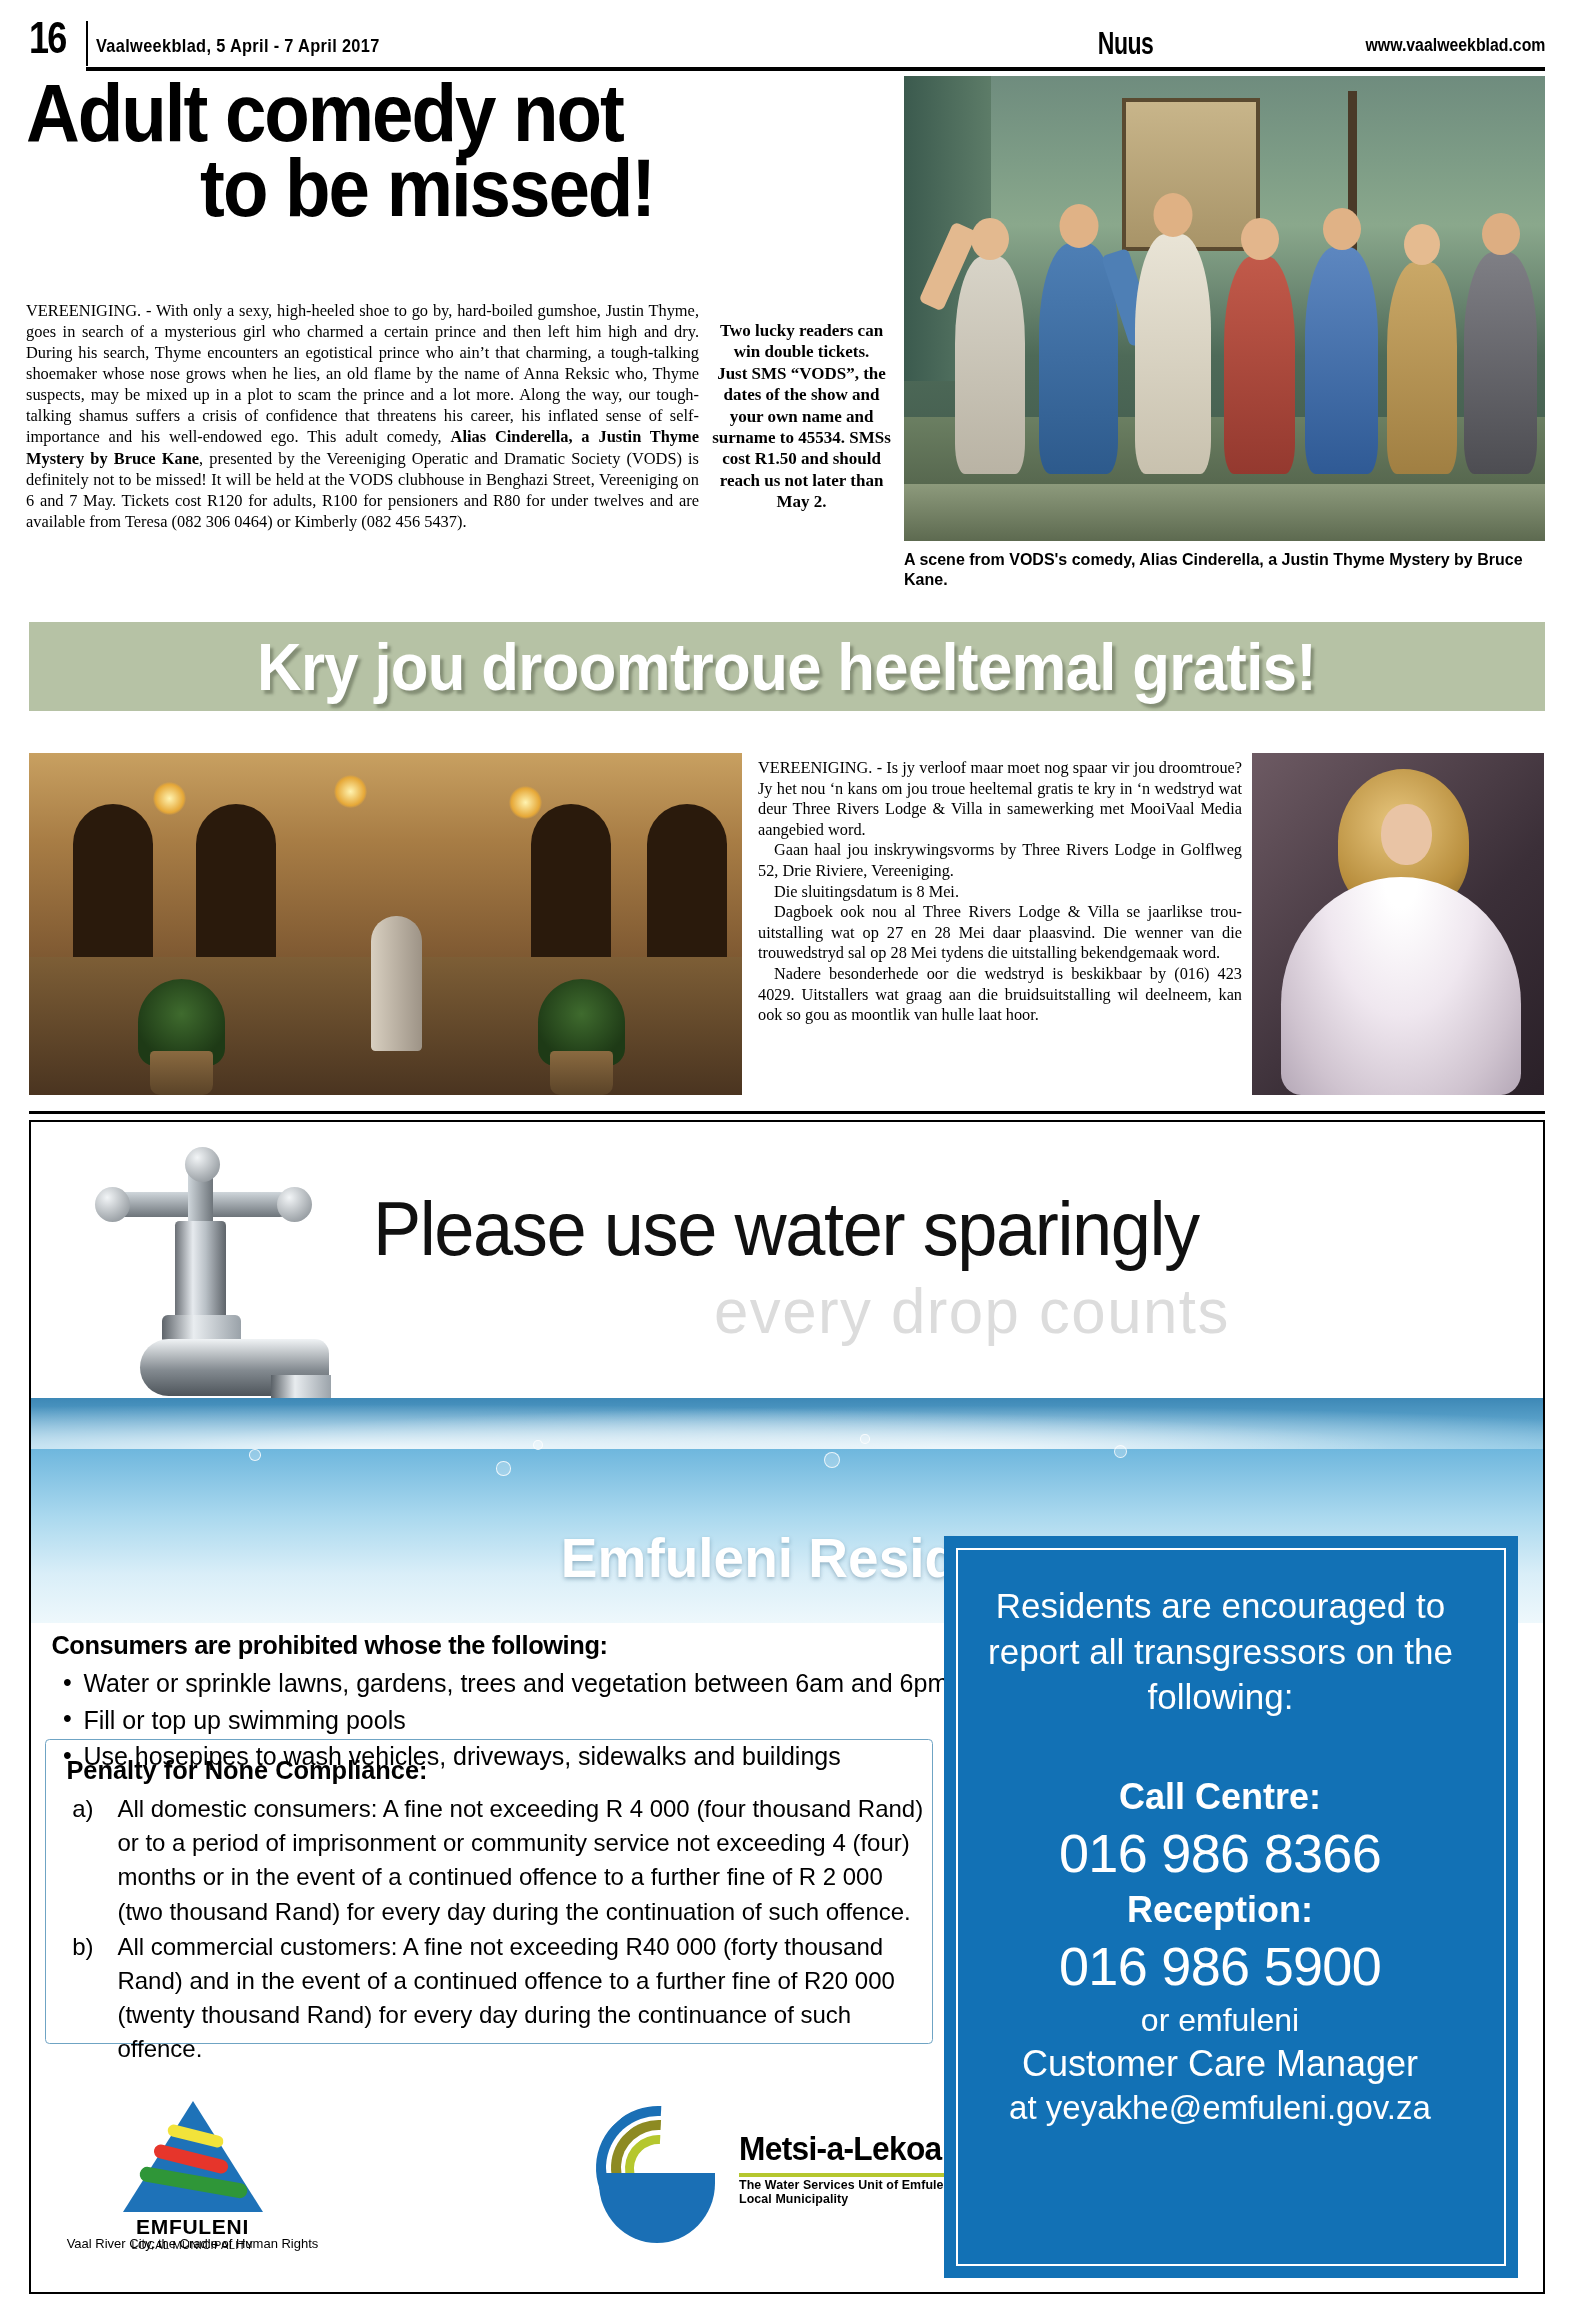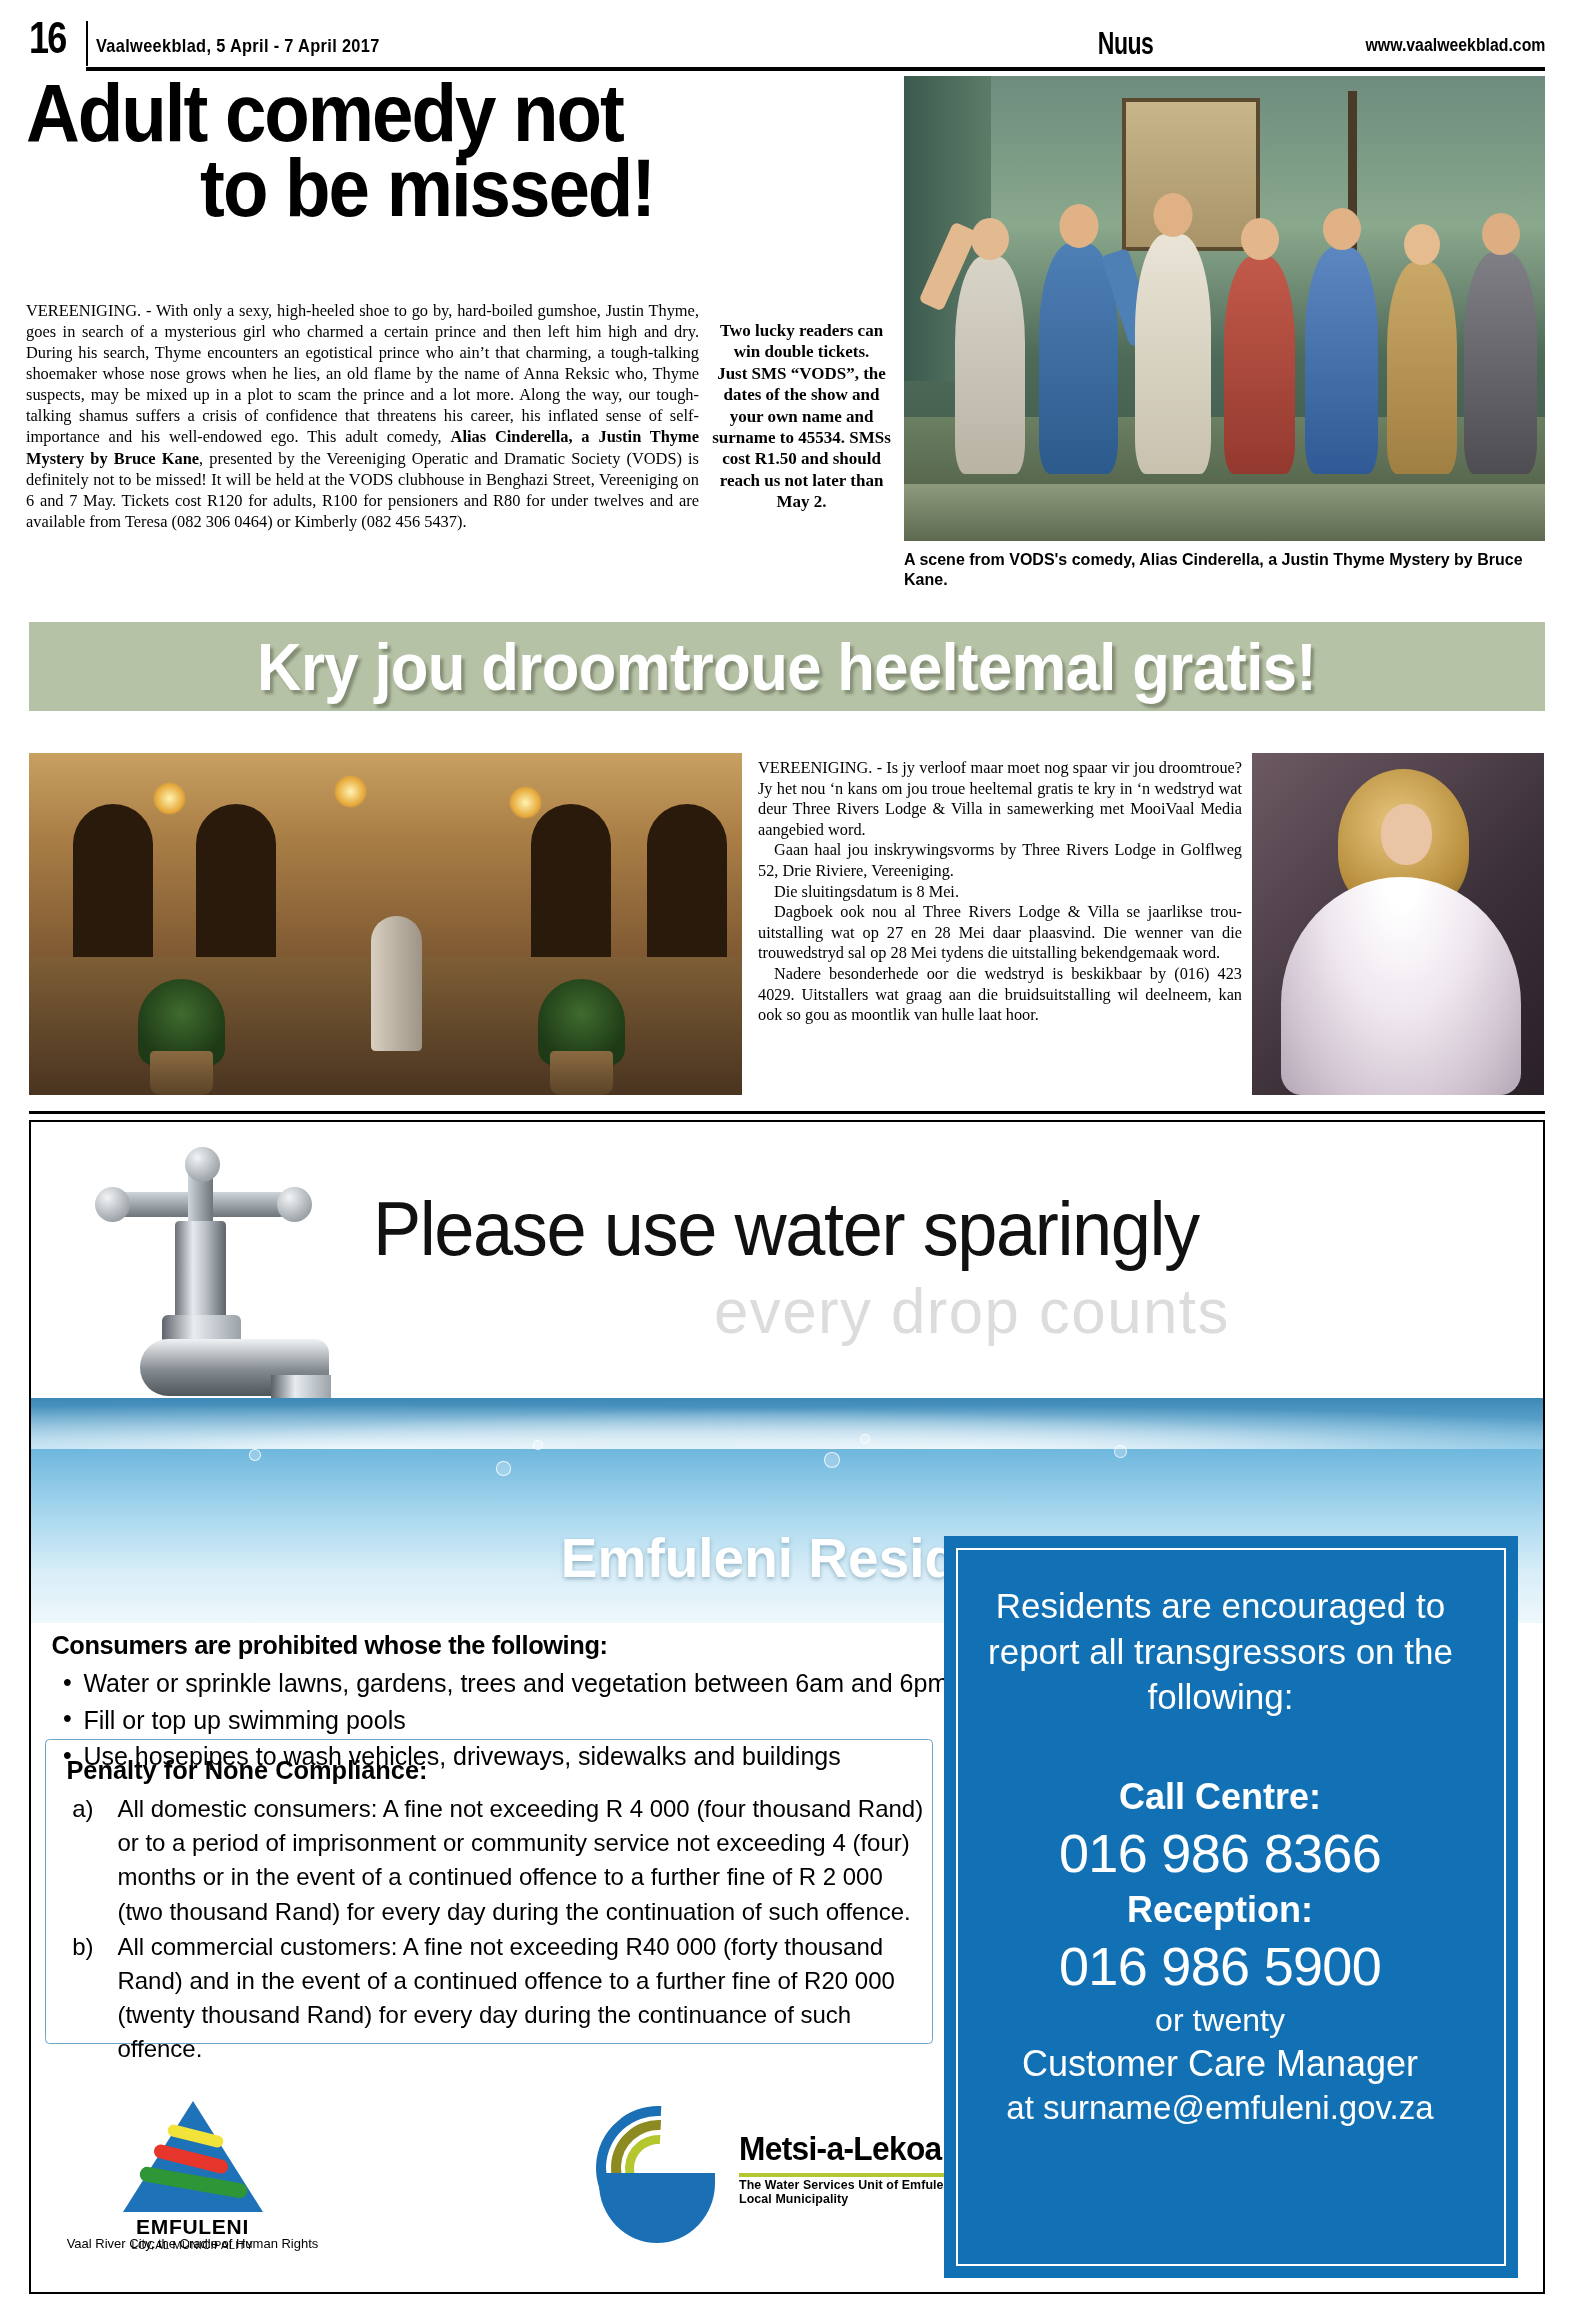--- a/index.html
+++ b/index.html
@@ -434,18 +434,18 @@
 </div>
 
 <div class="blue-panel">
   <div class="blue-inner"></div>
   <div class="bp-lead">Residents are encouraged to report all transgressors on the following:</div>
   <div class="bp-stack">
     <div class="bp-label">Call Centre:</div>
     <div class="bp-number">016 986 8366</div>
     <div class="bp-label">Reception:</div>
     <div class="bp-number">016 986 5900</div>
-    <div class="bp-or">or twenty</div>
+    <div class="bp-or">or emfuleni</div>
     <div class="bp-ccm">Customer Care Manager</div>
-    <div class="bp-email">at surname@emfuleni.gov.za</div>
+    <div class="bp-email">at yeyakhe@emfuleni.gov.za</div>
   </div>
 </div>
 
 
 </body></html>

